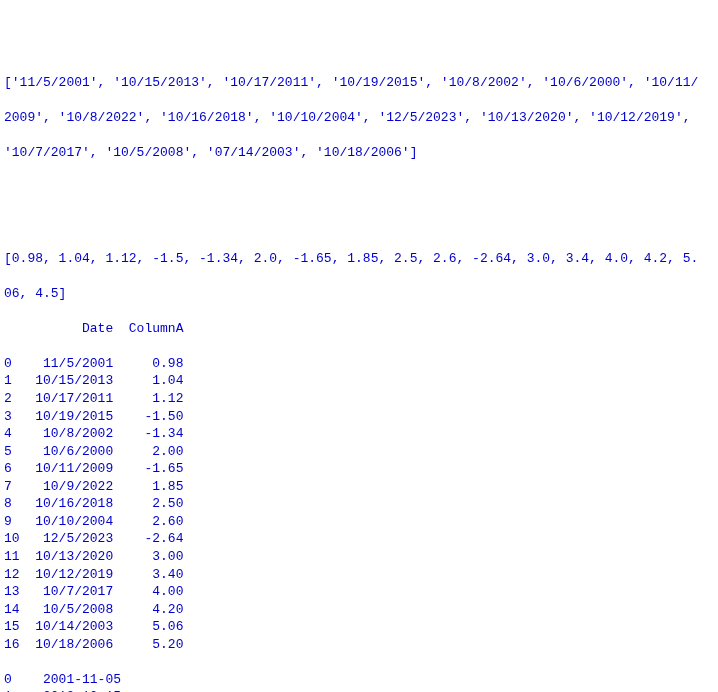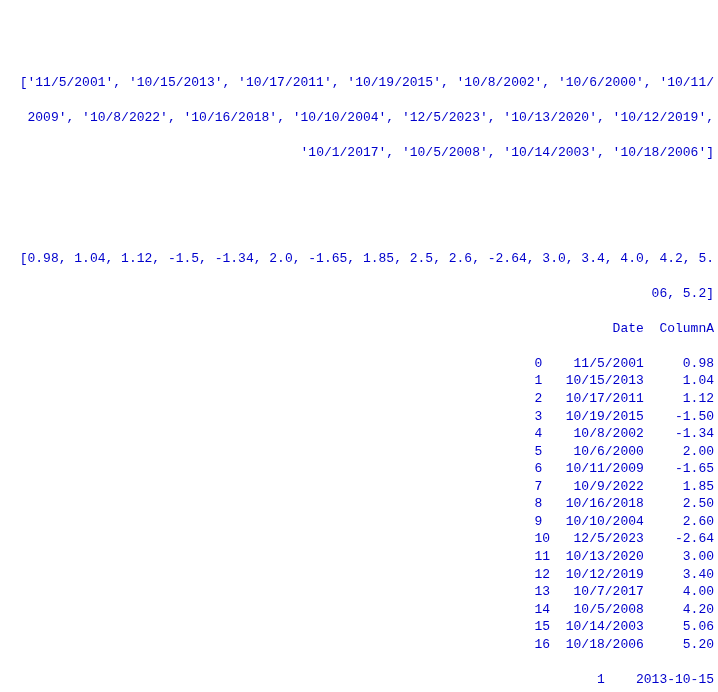--- a/index.html
+++ b/index.html
@@ -7,33 +7,33 @@
       padding: 4px;
       font-family: "Courier New", Courier, monospace;
       font-size: 13px;
       line-height: 1.35;
       color: #0000cc;
       background: #ffffff;
       white-space: pre;
       width: 718px;
       box-sizing: border-box;
     }
-    .line { white-space: pre; text-align: right; }
+    .line { white-space: pre; }
   </style>
 </head>
 <body>
 
 
 
 <div class="line">['11/5/2001', '10/15/2013', '10/17/2011', '10/19/2015', '10/8/2002', '10/6/2000', '10/11/</div>
 <div class="line">2009', '10/8/2022', '10/16/2018', '10/10/2004', '12/5/2023', '10/13/2020', '10/12/2019',</div>
-<div class="line">'10/1/2017', '10/5/2008', '10/14/2003', '10/18/2006']</div>
+<div class="line">'10/7/2017', '10/5/2008', '07/14/2003', '10/18/2006']</div>
 <div class="line"> </div>
 <div class="line"> </div>
 <div class="line">[0.98, 1.04, 1.12, -1.5, -1.34, 2.0, -1.65, 1.85, 2.5, 2.6, -2.64, 3.0, 3.4, 4.0, 4.2, 5.</div>
-<div class="line">06, 5.2]</div>
+<div class="line">06, 4.5]</div>
 <div class="line">          Date  ColumnA</div>
 <div id="df-rows"><div class="line">0    11/5/2001     0.98</div><div class="line">1   10/15/2013     1.04</div><div class="line">2   10/17/2011     1.12</div><div class="line">3   10/19/2015    -1.50</div><div class="line">4    10/8/2002    -1.34</div><div class="line">5    10/6/2000     2.00</div><div class="line">6   10/11/2009    -1.65</div><div class="line">7    10/9/2022     1.85</div><div class="line">8   10/16/2018     2.50</div><div class="line">9   10/10/2004     2.60</div><div class="line">10   12/5/2023    -2.64</div><div class="line">11  10/13/2020     3.00</div><div class="line">12  10/12/2019     3.40</div><div class="line">13   10/7/2017     4.00</div><div class="line">14   10/5/2008     4.20</div><div class="line">15  10/14/2003     5.06</div><div class="line">16  10/18/2006     5.20</div></div>
-<div id="series-rows"><div class="line">1    2013-10-15</div></div>
+<div id="series-rows"><div class="line">0    2001-11-05</div><div class="line">1    2013-10-15</div></div>
 
 
 
 
 
 </body></html>

